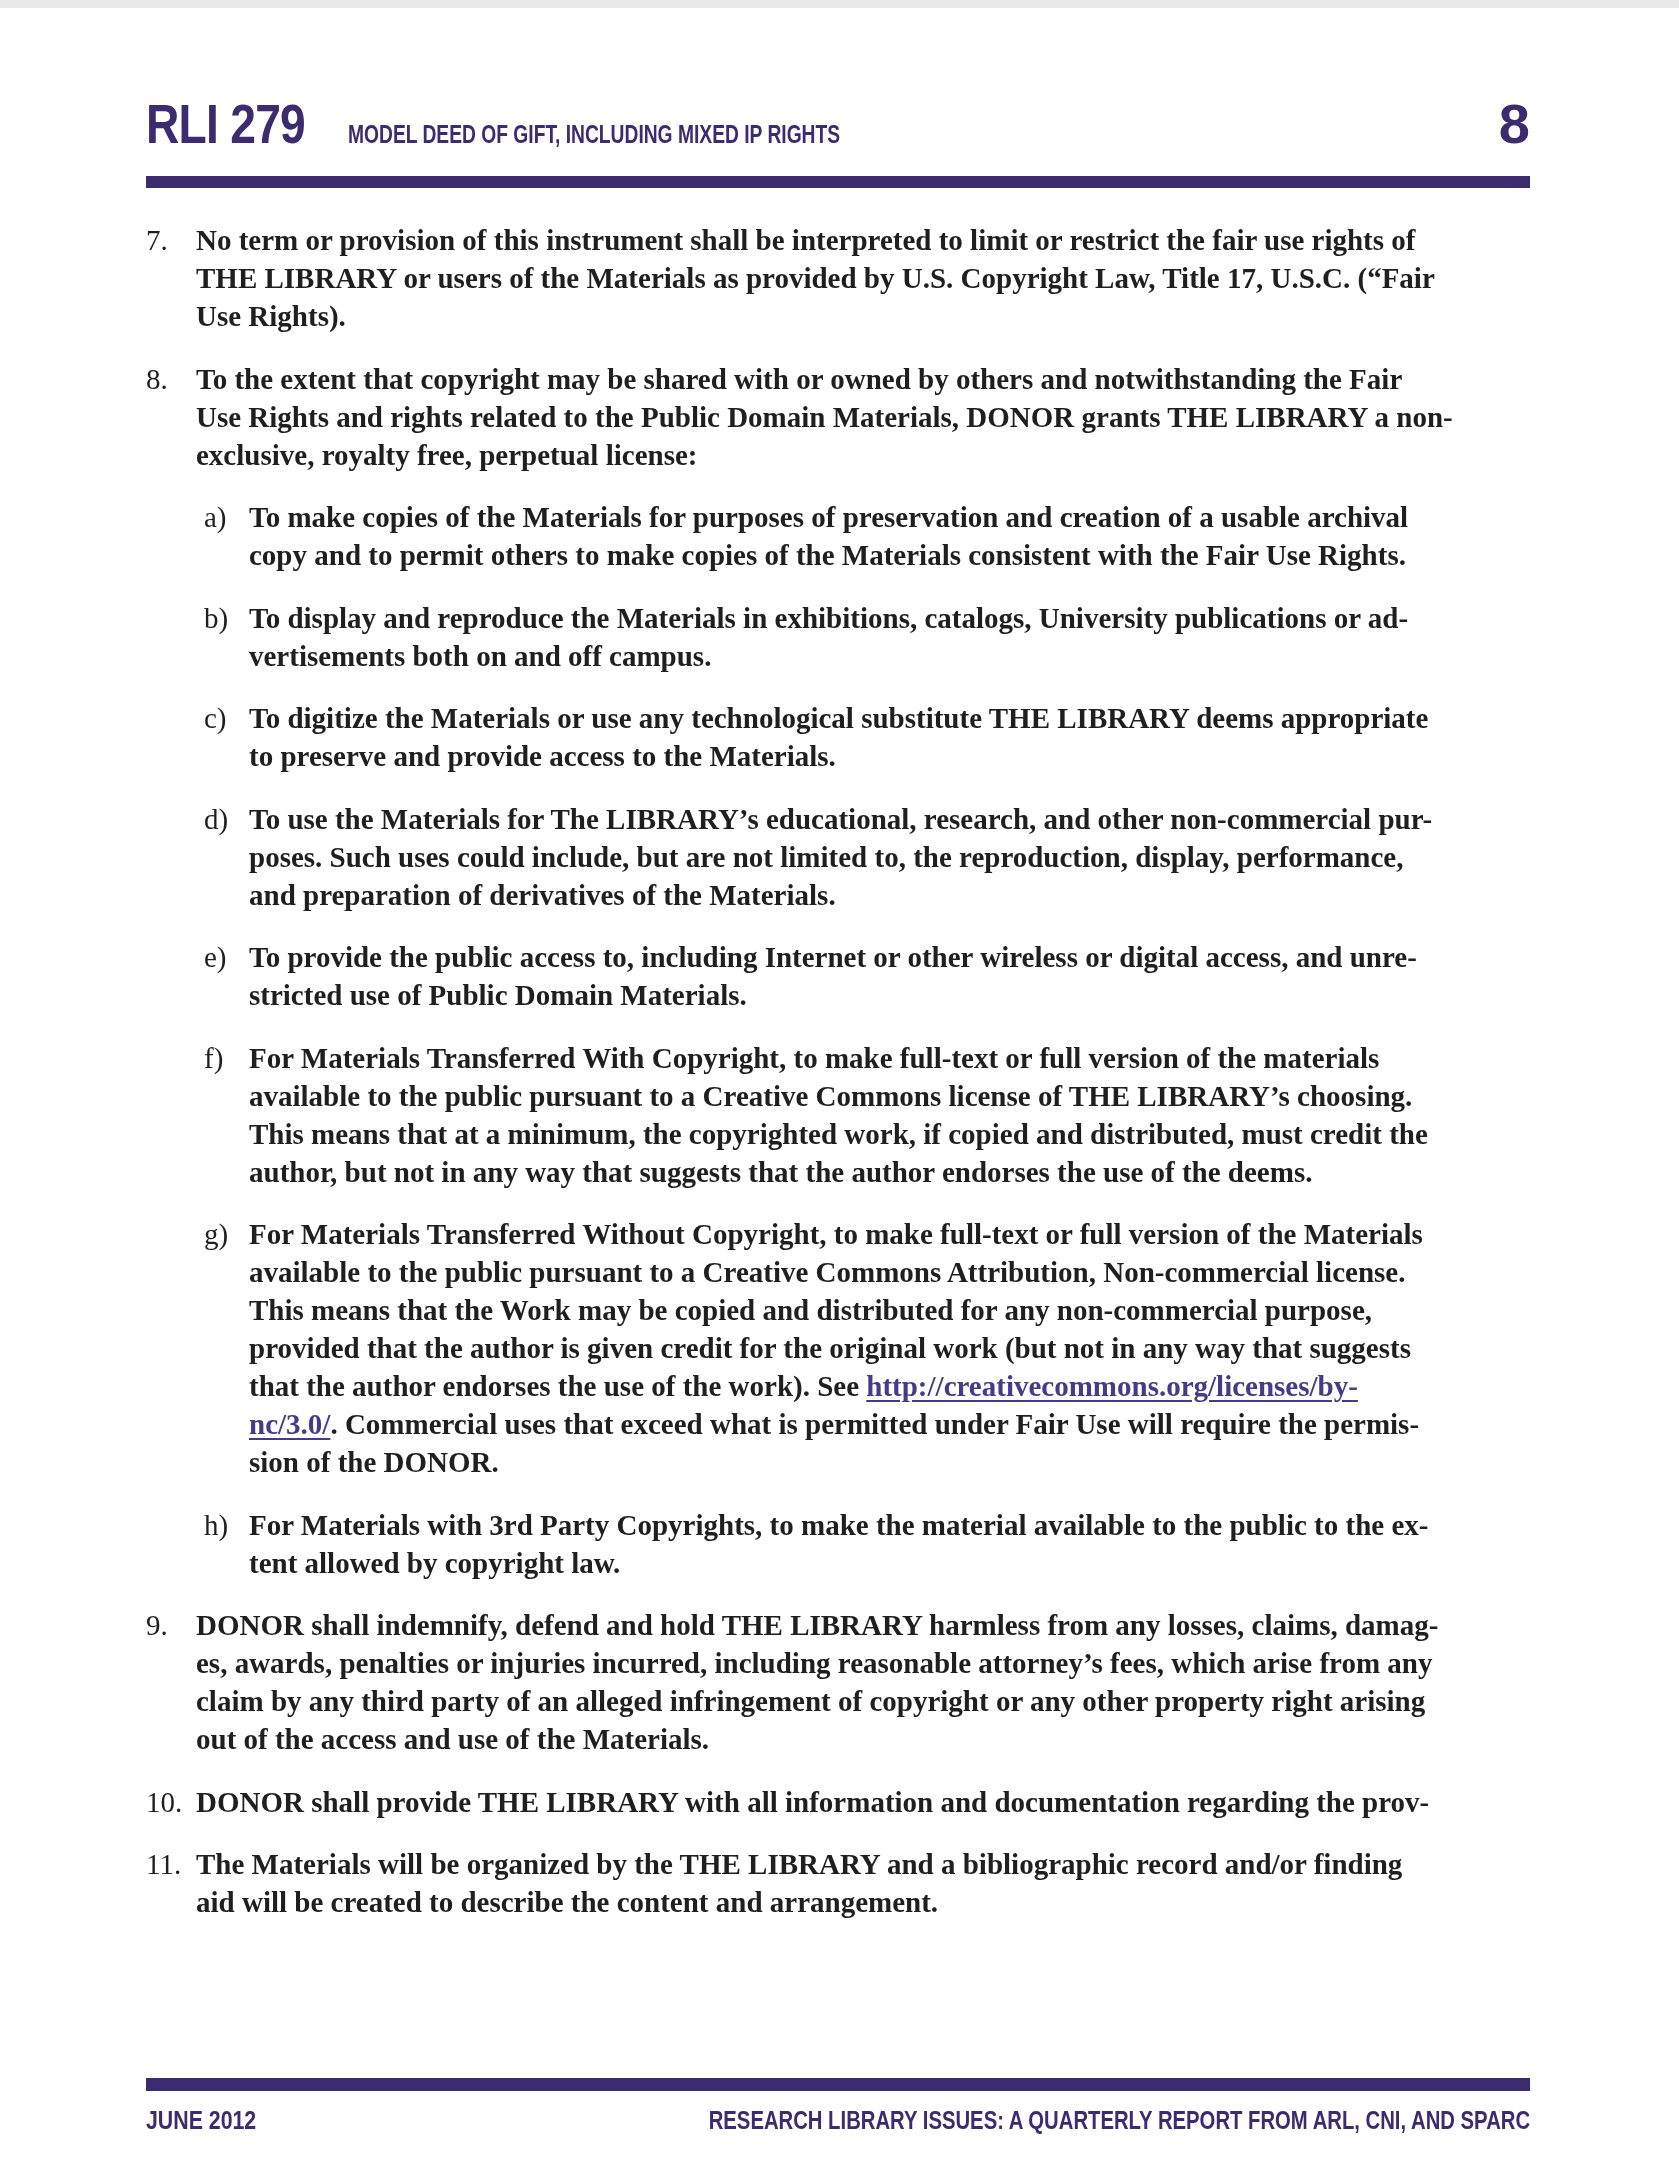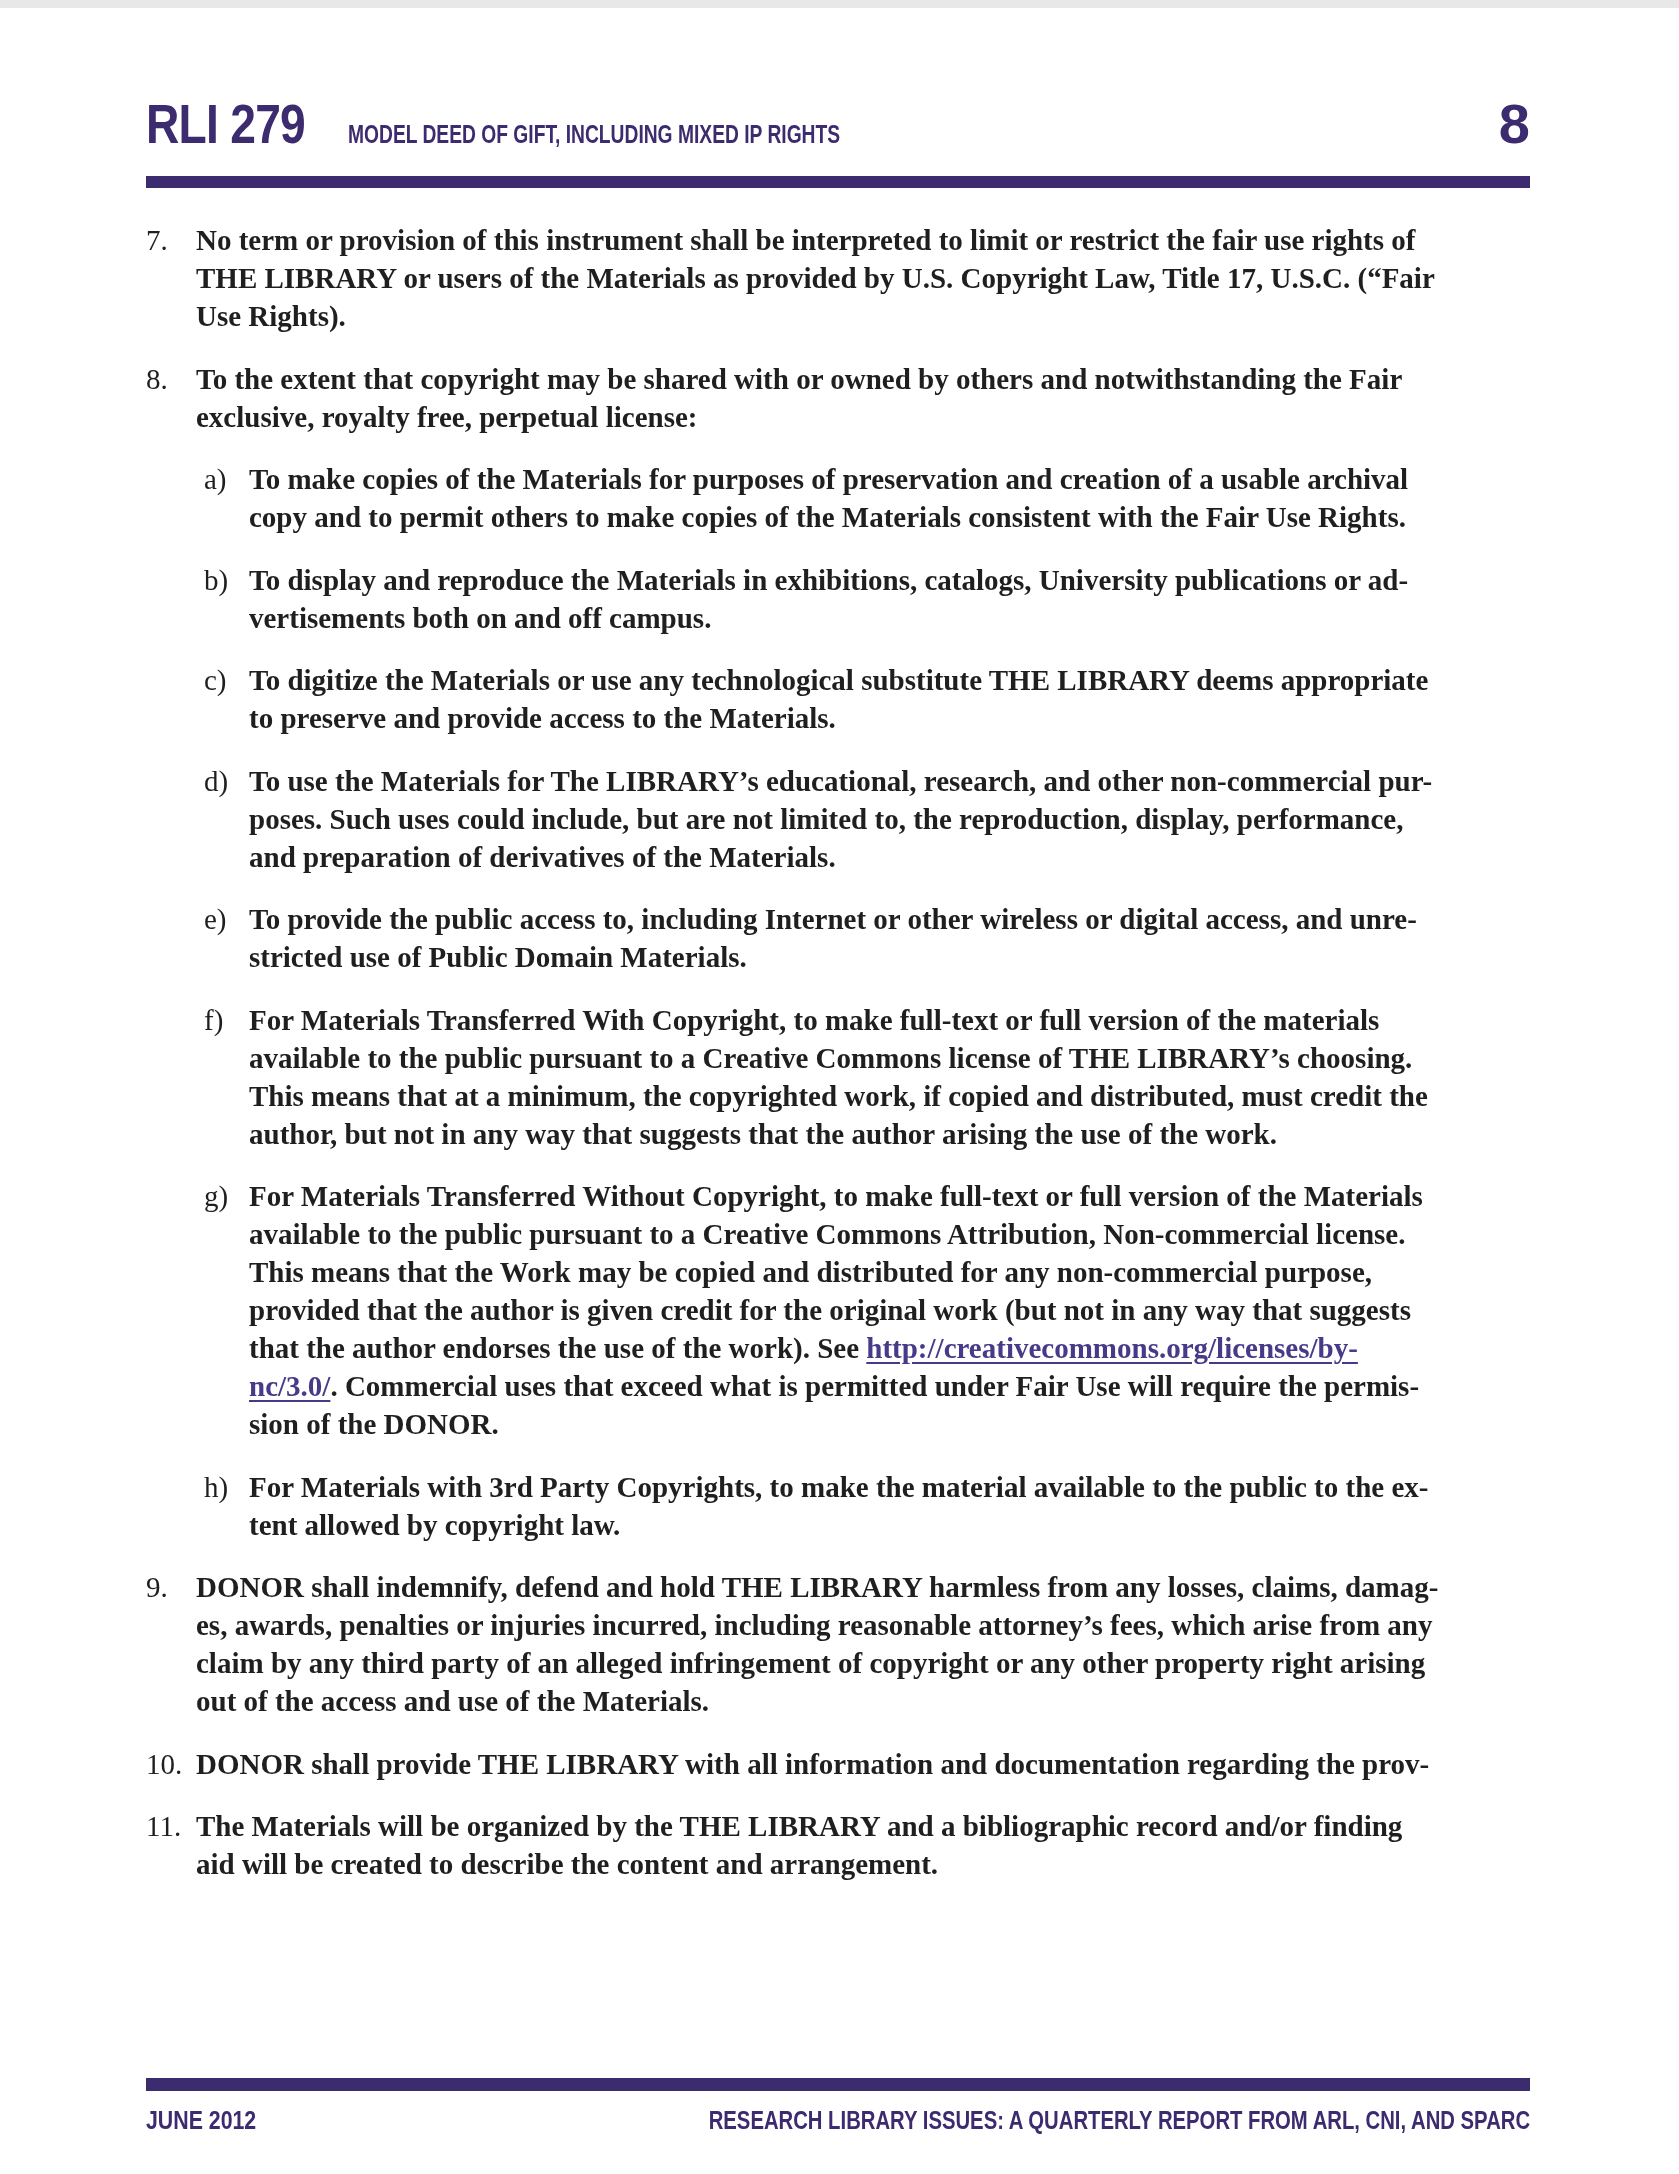--- a/index.html
+++ b/index.html
@@ -121,20 +121,21 @@
         <div class="body">
           <span class="tline"><span>No term or provision of this instrument shall be interpreted to limit or restrict the fair use rights of</span></span>
           <span class="tline"><span>THE LIBRARY or users of the Materials as provided by U.S. Copyright Law, Title 17, U.S.C. (“Fair</span></span>
           <span class="tline"><span>Use Rights).</span></span>
         </div>
       </div>
       <div class="item">
         <span class="marker">8.</span>
         <div class="body">
           <span class="tline"><span>To the extent that copyright may be shared with or owned by others and notwithstanding the Fair</span></span>
+          <span class="tline"><span>Use Rights and rights related to the Public Domain Materials, DONOR grants THE LIBRARY a non-</span></span>
           <span class="tline"><span>exclusive, royalty free, perpetual license:</span></span>
         </div>
       </div>
       <div class="item level1">
         <span class="marker">a)</span>
         <div class="body">
           <span class="tline"><span>To make copies of the Materials for purposes of preservation and creation of a usable archival</span></span>
           <span class="tline"><span>copy and to permit others to make copies of the Materials consistent with the Fair Use Rights.</span></span>
         </div>
       </div>
@@ -166,21 +167,21 @@
           <span class="tline"><span>To provide the public access to, including Internet or other wireless or digital access, and unre-</span></span>
           <span class="tline"><span>stricted use of Public Domain Materials.</span></span>
         </div>
       </div>
       <div class="item level1">
         <span class="marker">f)</span>
         <div class="body">
           <span class="tline"><span>For Materials Transferred With Copyright, to make full-text or full version of the materials</span></span>
           <span class="tline"><span>available to the public pursuant to a Creative Commons license of THE LIBRARY’s choosing.</span></span>
           <span class="tline"><span>This means that at a minimum, the copyrighted work, if copied and distributed, must credit the</span></span>
-          <span class="tline"><span>author, but not in any way that suggests that the author arising the use of the work.</span></span>
+          <span class="tline"><span>author, but not in any way that suggests that the author endorses the use of the deems.</span></span>
         </div>
       </div>
       <div class="item level1">
         <span class="marker">g)</span>
         <div class="body">
           <span class="tline"><span>For Materials Transferred Without Copyright, to make full-text or full version of the Materials</span></span>
           <span class="tline"><span>available to the public pursuant to a Creative Commons Attribution, Non-commercial license.</span></span>
           <span class="tline"><span>This means that the Work may be copied and distributed for any non-commercial purpose,</span></span>
           <span class="tline"><span>provided that the author is given credit for the original work (but not in any way that suggests</span></span>
           <span class="tline"><span>that the author endorses the use of the work). See </span><a class="doclink">http://creativecommons.org/licenses/by-</a></span>

